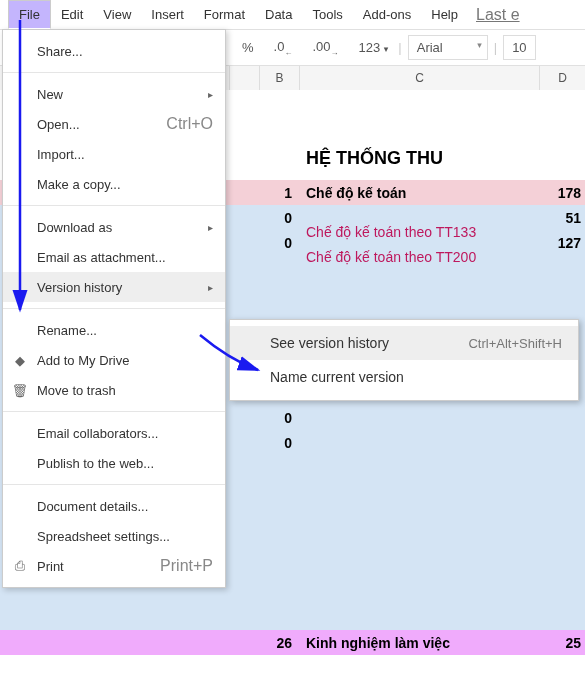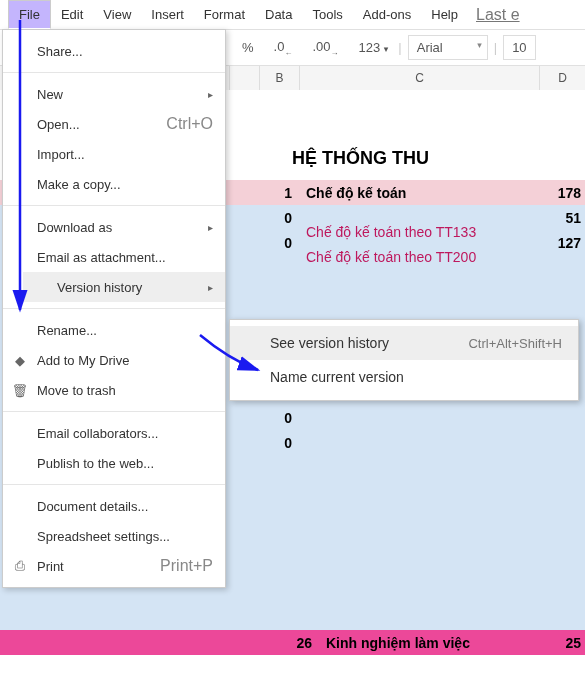--- a/index.html
+++ b/index.html
@@ -18,37 +18,37 @@
 .size-box { border: 1px solid #ddd; padding: 4px 8px; margin-left: 6px; }
 
 .colheaders { display: flex; height: 24px; background: #f5f5f5; font-size: 12px; color: #555; }
 .colA { width: 230px; border-right: 1px solid #ddd; }
 .colgap { width: 30px; border-right: 1px solid #ddd; }
 .colB { width: 40px; text-align: center; line-height: 24px; border-right: 1px solid #ddd; }
 .colC { flex: 1; text-align: center; line-height: 24px; border-right: 1px solid #ddd; }
 .colD { width: 45px; text-align: center; line-height: 24px; }
 
 .sheet { position: relative; }
-.titlecell { position: absolute; left: 292px; top: 58px; font-size: 18px; font-weight: bold; }
+.titlecell { position: absolute; left: 306px; top: 58px; font-size: 18px; font-weight: bold; }
 
 .pink { background: #f4d0d7; }
 .blue { background: #d4e4f4; }
-.green { background: #ec4899; padding-left: 20px; }
+.green { background: #f0abfc; }
 
 .row { display: flex; height: 25px; font-size: 14px; align-items: center; }
 .row .rc-left { width: 260px; }
 .row .val { width: 40px; text-align: right; padding-right: 8px; font-weight: bold; }
 .row .txt { flex: 1; padding-left: 6px; }
 .row .num { width: 45px; text-align: right; font-weight: bold; padding-right: 4px; }
 .link { color: #be185d; margin-top: 28px; }
 .bold { font-weight: bold; }
 
 .menu { position: absolute; left: 2px; top: 29px; width: 224px; background: #fff; border: 1px solid #ccc; box-shadow: 2px 2px 6px rgba(0,0,0,0.2); z-index: 15; padding: 6px 0; font-size: 13px; color: #333; }
 .menu-item { display: flex; align-items: center; height: 30px; padding: 0 12px 0 34px; position: relative; cursor: pointer; }
-.menu-item.hover { background: #eee; margin-left: 20px; }
+.menu-item.hover { background: #eee; }
 .menu-item .ico { position: absolute; left: 8px; width: 18px; text-align: center; color: #666; }
 .menu-item .shortcut { margin-left: auto; color: #888; font-size: 16px; }
 .menu-item .arrow { margin-left: auto; color: #666; font-size: 10px; }
 .menu-sep { height: 1px; background: #e5e5e5; margin: 6px 0; }
 
 .submenu { position: absolute; left: 229px; top: 319px; width: 350px; background: #fff; border: 1px solid #ccc; box-shadow: 2px 2px 6px rgba(0,0,0,0.25); z-index: 16; padding: 6px 0; font-size: 14px; color: #333; }
 .submenu-item { display: flex; align-items: center; height: 34px; padding: 0 16px 0 40px; cursor: pointer; }
 .submenu-item.hover { background: #eee; }
 .submenu-item .shortcut { margin-left: auto; color: #777; font-size: 13px; }
 

